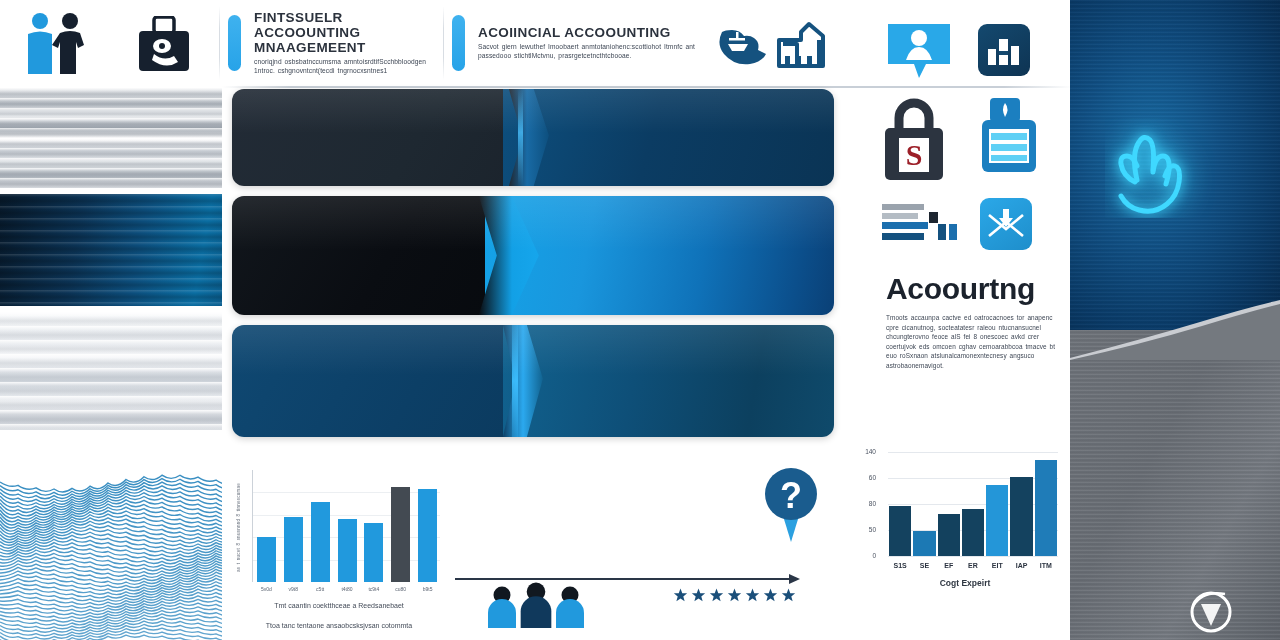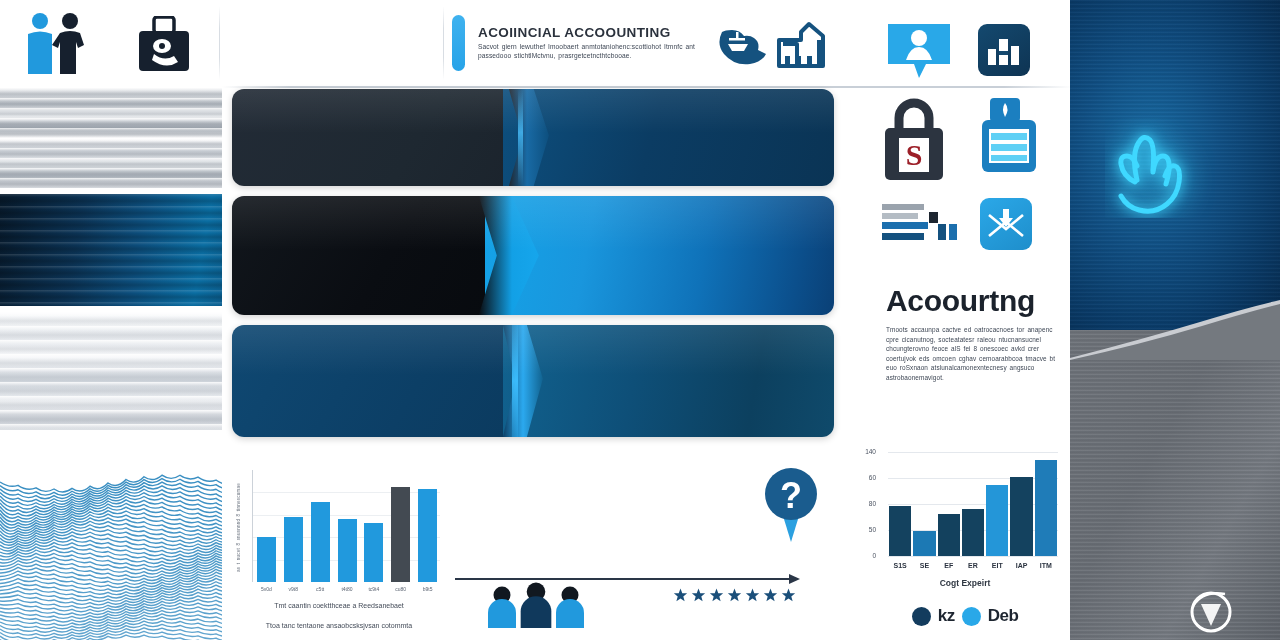--- a/index.html
+++ b/index.html
@@ -142,21 +142,21 @@
 
   
   #icon-grid { position: absolute; left: 880px; top: 10px; width: 170px; height: 240px; }
   .icon-cell { position: absolute; }
 
   .sq-icon { border-radius: 9px; display:flex; align-items:center; justify-content:center; }
   .sq-blue  { background: linear-gradient(145deg,#2ba8e8,#1e8ecb); }
   .sq-navy  { background: linear-gradient(145deg,#14496f,#0e3453); }
 
   
-  #acct-block { position: absolute; left: 886px; top: 272px; width: 178px; margin-top: 12px; }
+  #acct-block { position: absolute; left: 886px; top: 272px; width: 178px; }
   #acct-title {
     font-size: 30px; font-weight: 700; color: #1b222c;
     letter-spacing: -.3px; filter: blur(0.3px);
   }
   #acct-body { font-size: 6.4px; margin-top: 7px; line-height: 1.5; }
 
   
   #rchart { position: absolute; left: 860px; top: 448px; width: 210px; height: 212px; }
   #rchart-plot { position: absolute; left: 28px; top: 4px; width: 170px; height: 104px; }
   .rgrid { position:absolute; left:0; right:0; height:1px; background:#e4e8ed; }
@@ -243,20 +243,27 @@
         <g fill="#ffffff">
           <ellipse cx="25" cy="30" rx="9" ry="7"></ellipse>
           <path d="M17 38 q10 8 20 2 l4 6 q-12 8 -26 -2 z"></path>
           <circle cx="25" cy="30" r="3" fill="#16202e"></circle>
         </g>
       </svg>
     </div>
 
     <div class="hdr-divider" style="left:219px;"></div>
 
+    <div class="hdr-card" style="left:228px; width:210px;">
+      <div class="accent-pill"></div>
+      <div class="hdr-texts">
+        <div class="hdr-title headline">FINTSSUELR ACCOOUNTING MNAAGEMEENT</div>
+        <div class="hdr-sub blurtext">cnoriqjnd osbsbatnccumsma amntoisrdtifScchbbloodgen 1ntroc. cshgnovntcnt(tecdi tngrnocxsntnes1</div>
+      </div>
+    </div>
 
     <div class="hdr-divider" style="left:443px;"></div>
 
     <div class="hdr-card" style="left:452px; width:250px;">
       <div class="accent-pill"></div>
       <div class="hdr-texts">
         <div class="hdr-title headline">ACOIINCIAL ACCOOUNTING</div>
         <div class="hdr-sub blurtext">Sacvot giern lewuthef Imoobaert anmtotaniohenc:scottiohot Itmnfc ant passedooo stichtlMctvnu, prasrgetcetncthtcbooae.</div>
       </div>
     </div>
@@ -459,26 +466,20 @@
         <div class="rbar" style="left: 73.8571px; width: 22.2857px; height: 46.8px; background: rgb(20, 66, 95);"></div>
         <div class="rxtick" style="left: 70.8571px; width: 28.2857px; top: 110px;">ER</div>
         <div class="rbar" style="left: 98.1429px; width: 22.2857px; height: 70.72px; background: rgb(36, 150, 216);"></div>
         <div class="rxtick" style="left: 95.1429px; width: 28.2857px; top: 110px;">EIT</div>
         <div class="rbar" style="left: 122.429px; width: 22.2857px; height: 79.04px; background: rgb(20, 66, 95);"></div>
         <div class="rxtick" style="left: 119.429px; width: 28.2857px; top: 110px;">IAP</div>
         <div class="rbar" style="left: 146.714px; width: 22.2857px; height: 95.68px; background: rgb(31, 124, 184);"></div>
         <div class="rxtick" style="left: 143.714px; width: 28.2857px; top: 110px;">ITM</div>
       </div>
     <div id="rchart-axis-label">Cogt Expeirt</div>
-    <div id="rchart-legend">
-        <span class="legend-dot" style="background: rgb(19, 60, 94);"></span>
-        <span class="legend-txt">kz</span>
-        <span class="legend-dot" style="background: rgb(41, 168, 232);"></span>
-        <span class="legend-txt">Deb</span>
-      </div>
   </div>
 
   <div id="lchart">
     <div id="lchart-ylab" class="blurtext">as t nucet 8 snusnnnd 8 tinnescumae</div>
     <div id="lchart-plot">
         <div class="lgrid" style="top: 22.4px;"></div>
         <div class="lgrid" style="top: 44.8px;"></div>
         <div class="lgrid" style="top: 67.2px;"></div>
         <div class="lgrid" style="top: 89.6px;"></div>
         <div class="lbar" style="left: 3.92857px; height: 44.8px; background: rgb(33, 153, 221);"></div>

